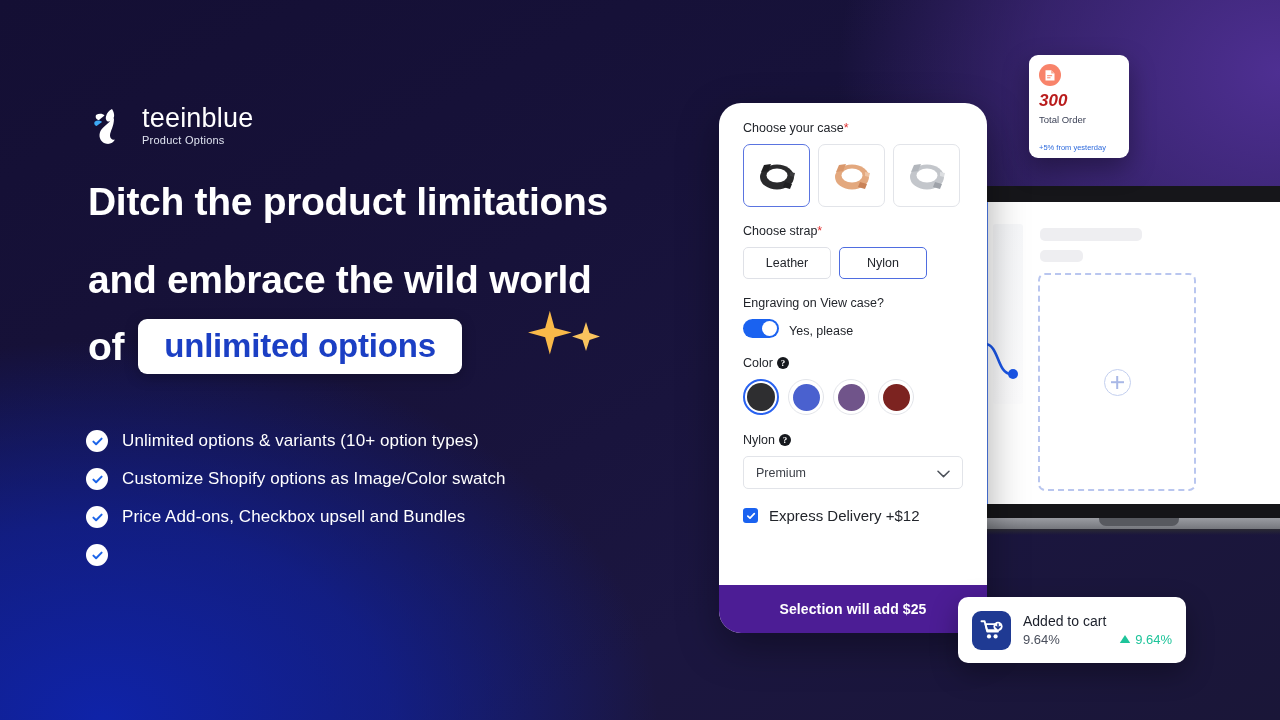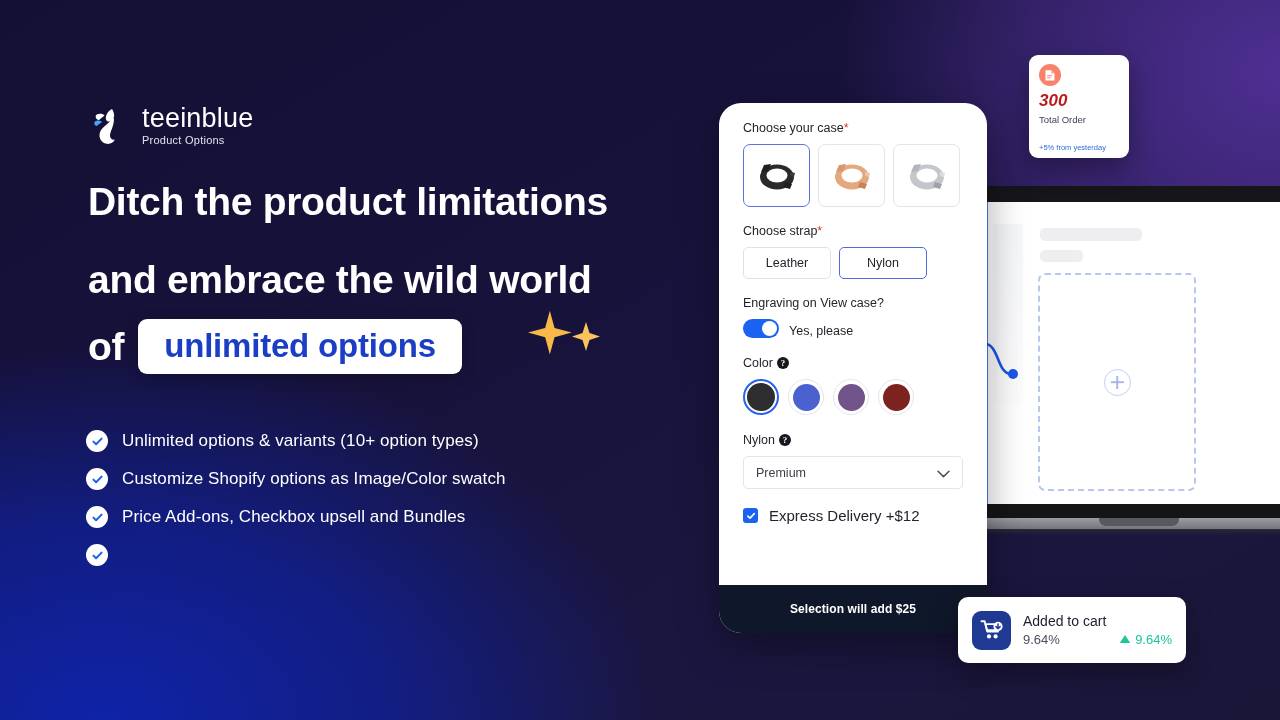--- a/index.html
+++ b/index.html
@@ -121,21 +121,21 @@
   .select-box {
     width: 100%; height: 33px; border: 1px solid #e2e4e9; border-radius: 5px;
     display: flex; align-items: center; justify-content: space-between;
     padding: 0 12px; margin-bottom: 18px; background: #fff;
   }
   .select-val { font-size: 12.5px; color: #3b3f47; }
   .check-row { display: flex; align-items: center; gap: 11px; }
   .cbox { width: 15px; height: 15px; border-radius: 3px; background: #1a62f0; display: flex; align-items: center; justify-content: center; flex: 0 0 15px; }
   .check-label { font-size: 15px; color: #22252b; }
   .cta {
-    height: 48px; background: #0f172a; color: #ffffff; font-size: 12px; font-weight: 700;
+    height: 48px; background: #4c1d95; color: #ffffff; font-size: 14px; font-weight: 700;
     display: flex; align-items: center; justify-content: center; letter-spacing: 0.1px;
   }
 
   
   .stat-card {
     position: absolute; left: 1029px; top: 55px; width: 100px; height: 103px;
     background: #ffffff; border-radius: 9px; padding: 9px 10px;
     box-shadow: 0 10px 26px rgba(0,0,0,0.35);
   }
   .stat-ico {

